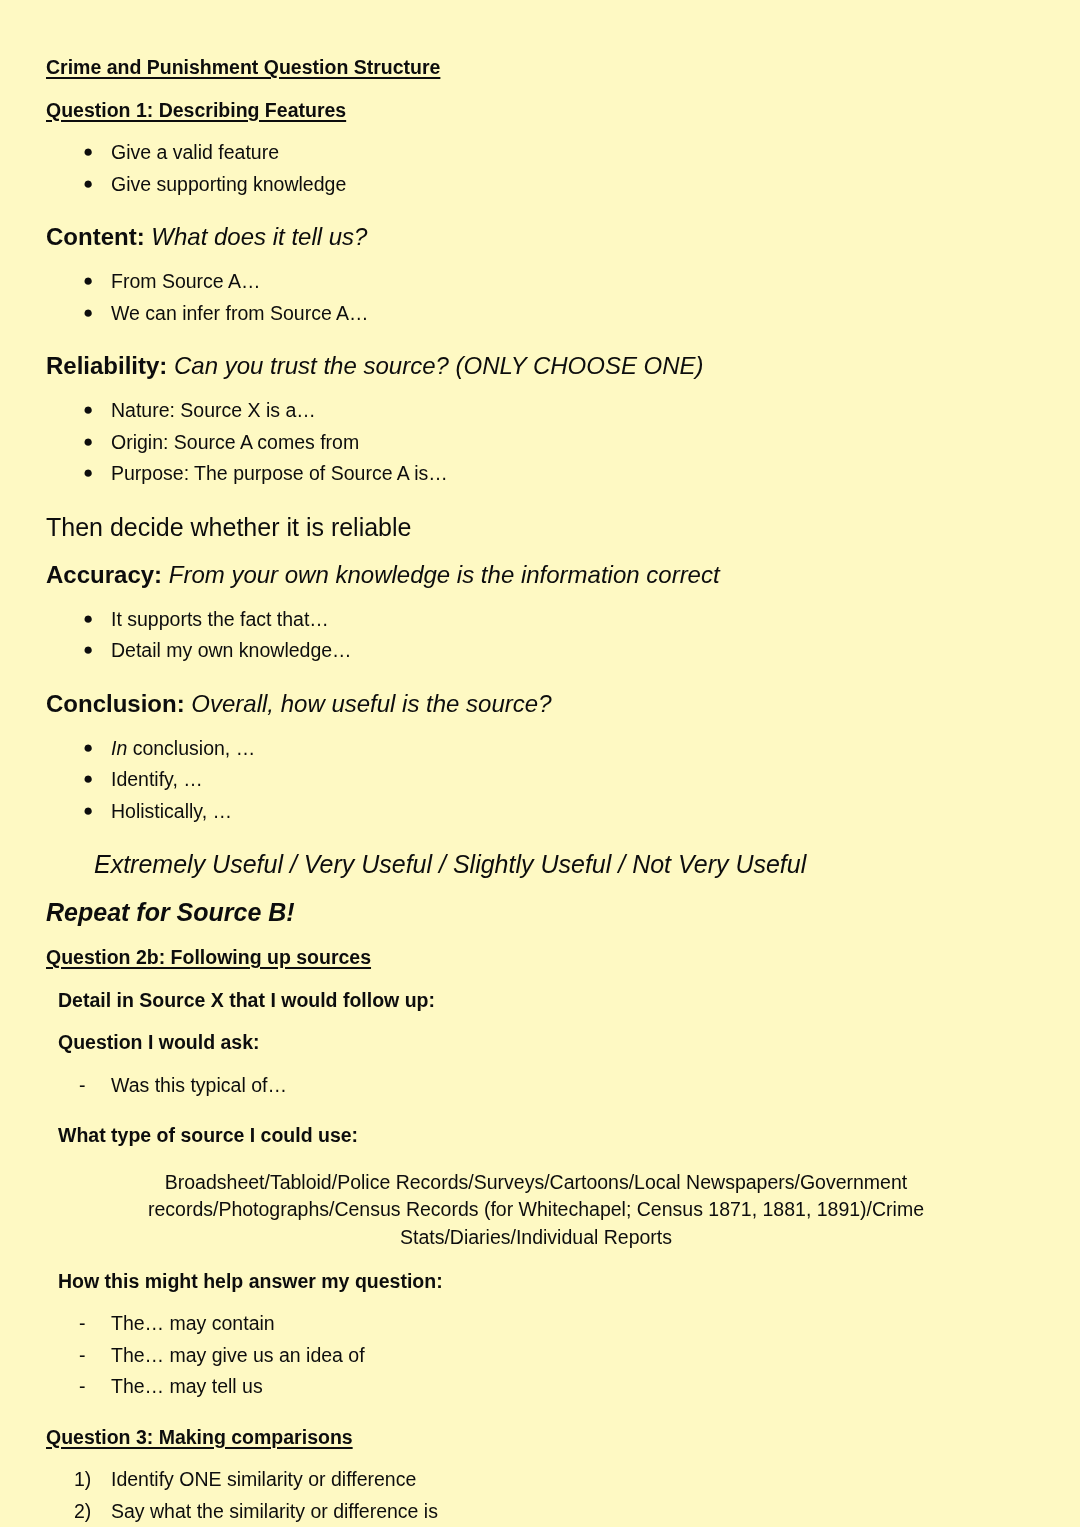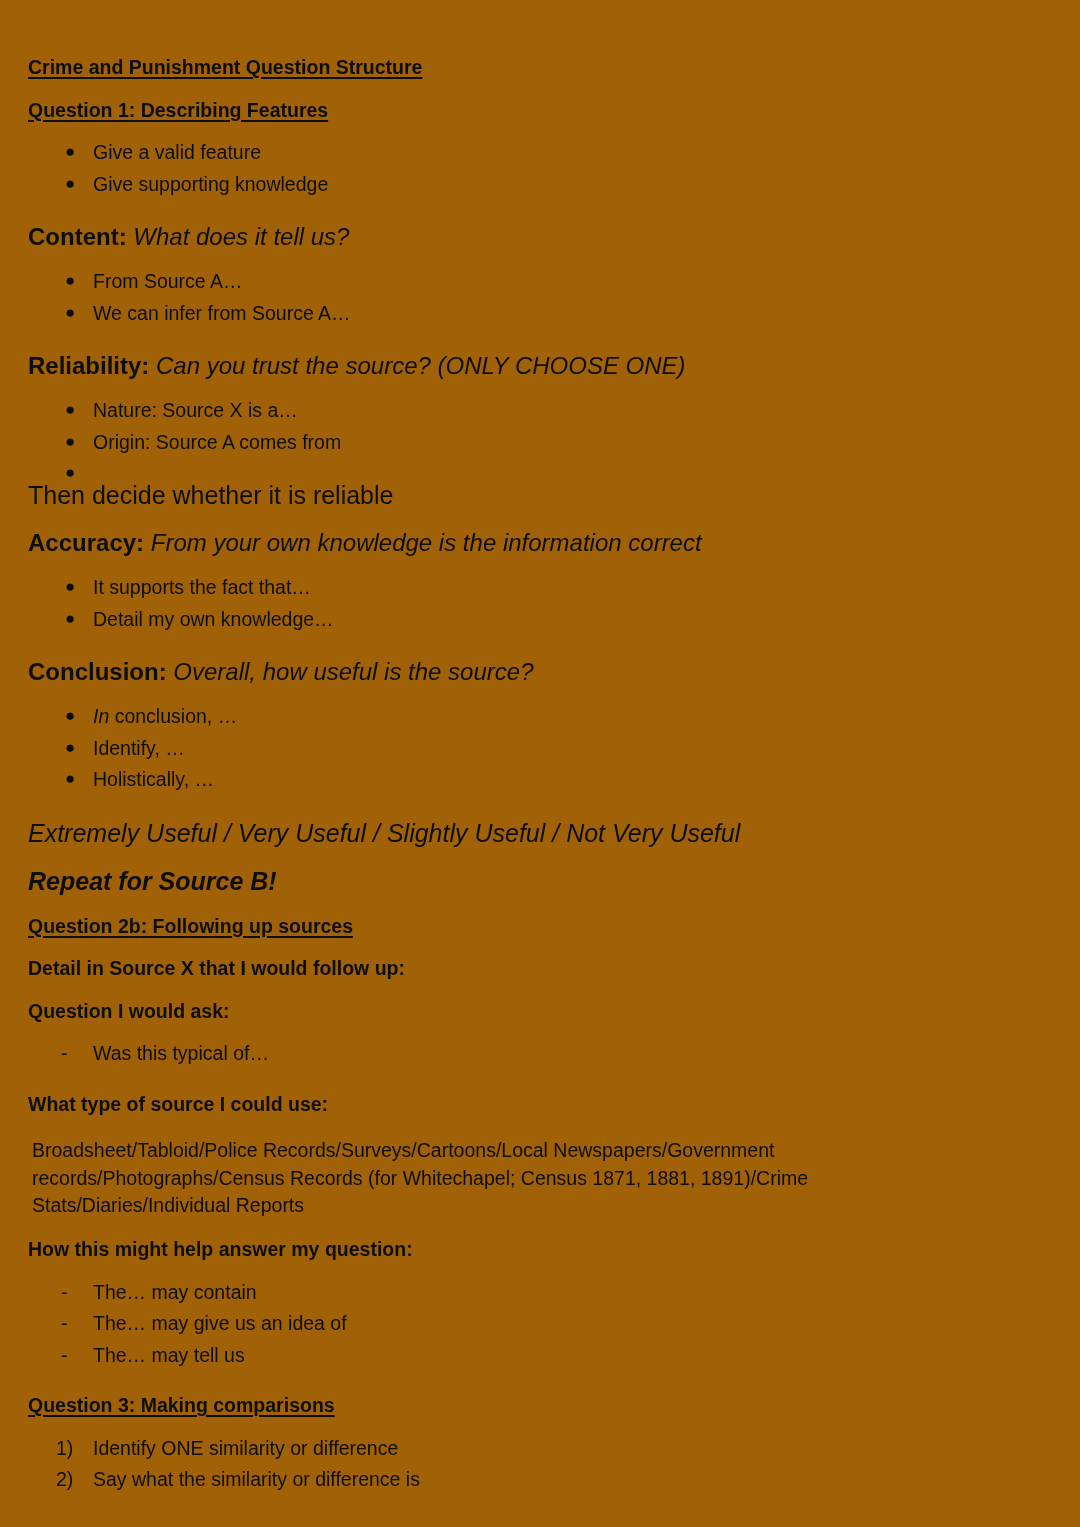--- a/index.html
+++ b/index.html
@@ -13,23 +13,23 @@
     height: 1527px;
     font-family: "Liberation Sans", sans-serif;
     color: #0d0d0d;
     -webkit-font-smoothing: antialiased;
   }
 
   .page {
     position: relative;
     width: 1080px;
     height: 1527px;
-    background: #a16207;
+    background: #fef9c3;
     box-sizing: border-box;
-    padding: 58px 62px 0 28px;
+    padding: 58px 62px 0 46px;
     overflow: hidden;
   }
 
   
   .heading {
     font-size: 19.5px;
     font-weight: bold;
     line-height: 1.0;
     margin: 0 0 23px 0;
     padding: 0;
@@ -38,48 +38,49 @@
     text-decoration: underline;
     text-underline-offset: 2.5px;
     text-decoration-thickness: 1.6px;
   }
 
   
   .sublabel {
     font-size: 19.5px;
     font-weight: bold;
     line-height: 1.0;
-    margin: 0 0 23px 0;
+    margin: 0 0 23px 12px;
   }
 
   
   .labelline {
     font-size: 24px;
     line-height: 1.0;
     margin: 0 0 23px 0;
   }
   .labelline .lbl { font-weight: bold; }
   .labelline .ital { font-style: italic; }
 
   
   .para {
     font-size: 25px;
     line-height: 1.0;
     margin: 0 0 23px 0;
     font-weight: normal;
   }
-  .para.italic { font-style: italic; }
+  .para.italic { font-style: italic; margin-left: 48px; }
   .para.bolditalic { font-style: italic; font-weight: bold; }
 
   
   .wrappara {
     font-size: 19.5px;
     line-height: 1.42;
-    margin: 0 0 20px 4px;
+    margin: 0 0 20px 12px;
     max-width: 956px;
+    text-align: center;
   }
 
   
   ul.bul, ul.dash, ol.num {
     list-style: none;
     margin: 0 0 21px 0;
     padding: 0;
   }
   ul.bul li, ul.dash li, ol.num li {
     position: relative;
@@ -169,20 +170,21 @@
     <li>
       <span class="mk">●</span>
       <span>Nature: Source X is a…</span>
     </li>
     <li>
       <span class="mk">●</span>
       <span>Origin: Source A comes from</span>
     </li>
     <li>
       <span class="mk">●</span>
+      <span>Purpose: The purpose of Source A is…</span>
     </li>
   </ul>
   <div class="gap-sm"></div>
 
   <div class="para">Then decide whether it is reliable</div>
 
   <div class="labelline">
     <span class="lbl">Accuracy:</span><span> </span><span class="ital">From your own knowledge is the information correct</span>
   </div>
 

